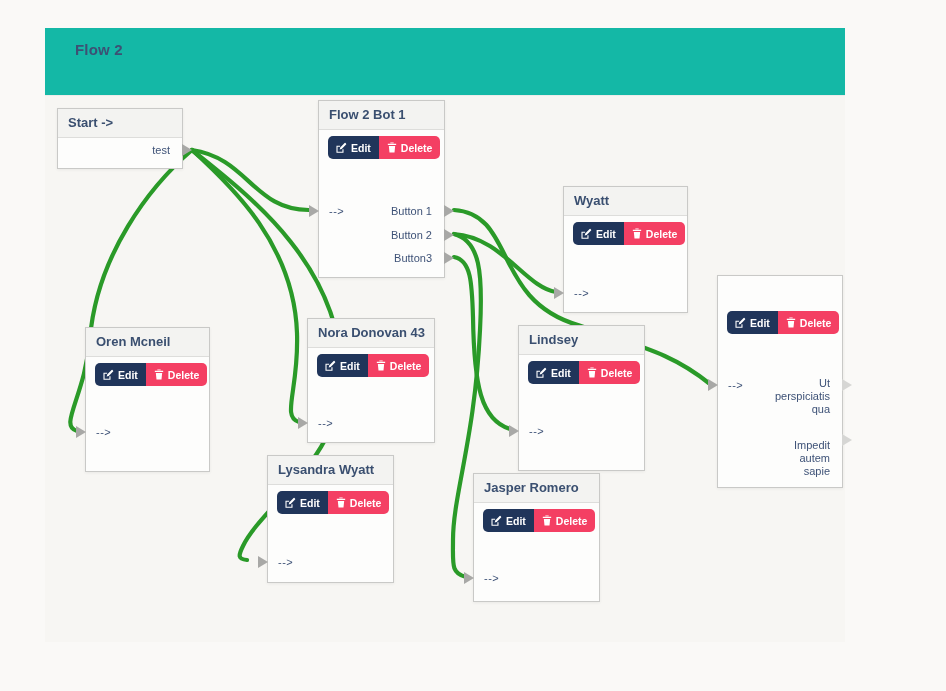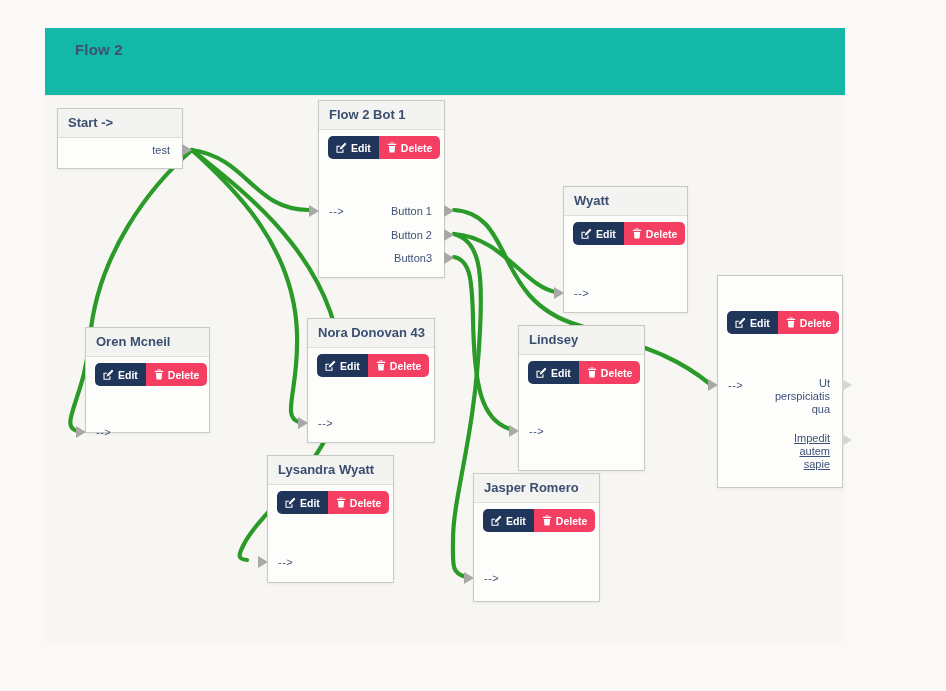--- a/index.html
+++ b/index.html
@@ -138,28 +138,28 @@
           </button>
         </div>
         <span class="in-label" style="top: 109px;">--&gt;</span>
         <div class="port port-in" style="top: 103px; border-left-color: rgb(168, 168, 166);"></div>
         <div class="out-block" style="top: 101px;">
           <div>Ut</div>
           <div>perspiciatis</div>
           <div>qua</div>
         </div>
         <div class="port port-out" style="top: 103px; border-left-color: rgb(214, 214, 212);"></div>
-        <div class="out-block" style="top: 156px; text-decoration: underline;">
+        <div class="out-block" style="top: 163px;">
           <div>Impedit</div>
           <div>autem</div>
           <div>sapie</div>
         </div>
         <div class="port port-out" style="top: 158px; border-left-color: rgb(214, 214, 212);"></div>
       </div>
-      <div class="node" style="left: 85px; top: 327px; width: 125px; height: 106px;">
+      <div class="node" style="left: 85px; top: 327px; width: 125px; height: 145px;">
         <div class="node-header">Oren Mcneil</div>
         <div class="btn-row">
           <button class="btn btn-edit" style="background: rgb(32, 53, 90);">
             <span>
               <svg width="11" height="11" viewBox="0 0 12 12">
                 <path fill="#fff" d="M0.5 4 h4 v1.2 h-2.8 v5.3 h5.3 V8 h1.2 v3.7 h-7.7 Z"></path>
                 <path fill="#fff" d="M4 8.2 l0.6-2.2 L9.4 1.2 q0.5-0.5 1 0 l0.6 0.6 q0.5 0.5 0 1 L6.2 7.6 Z"></path>
               </svg>
             </span>
             <span>Edit</span>

